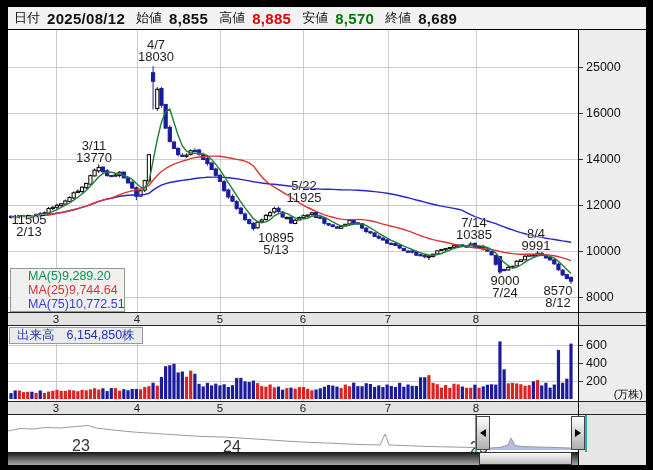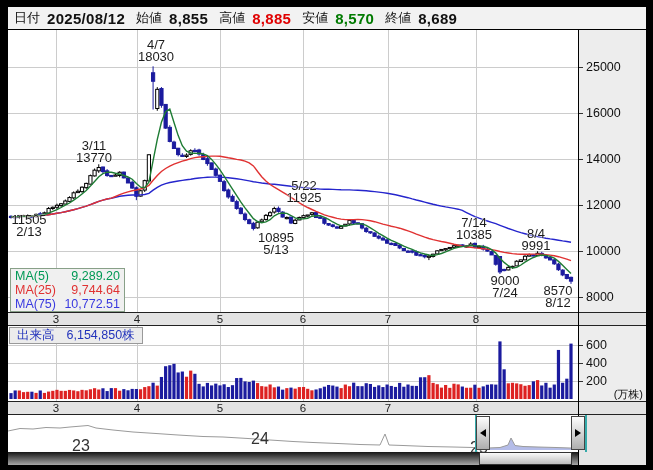--- a/index.html
+++ b/index.html
@@ -30,21 +30,21 @@
   .tick-mark{position:absolute;left:0;width:4px;height:1px;background:#333;}
   .month-label{position:absolute;top:0;width:24px;margin-left:-12px;text-align:center;
                font-size:11.5px;line-height:12px;color:#222;}
   .strip-div{position:absolute;left:570px;top:-1px;width:1px;height:14px;background:#000;}
   
   .anno{position:absolute;width:64px;margin-left:-32px;text-align:center;font-size:13px;
         line-height:11.5px;color:#1c1c1c;text-shadow:0 0 2px #fff,0 0 2px #fff;z-index:5;}
   
   .ma-legend{position:absolute;left:2px;top:238px;width:113px;background:#f0f0f0;
              border:1px solid #88a088;z-index:6;font-size:12.5px;line-height:14px;}
-  .ma-row{display:flex;justify-content:space-between;padding:0 4px;}
+  .ma-row{display:flex;justify-content:space-between;padding:0 17px;}
   .lg-g{color:#009955;} .lg-r{color:#e03232;} .lg-b{color:#3a3ae0;}
   
   .vol-label{position:absolute;left:1px;top:1px;background:#ececec;border:1px solid #999;
              font-size:12.5px;color:#2233bb;padding:0 7px;line-height:15px;z-index:6;white-space:nowrap;}
   .vol-label .vv{margin-left:12px;}
   .vol-unit{position:absolute;right:3px;font-size:11px;color:#111;}
   
   .nav-filler{position:absolute;left:570px;top:0;width:67px;height:37px;background:#e6e6e6;border-left:1px solid #000;}
   .yr{position:absolute;font-size:16px;color:#333;}
   .sel-line{position:absolute;top:0;width:2px;height:37px;background:#35aaaa;z-index:3;}
@@ -633,21 +633,21 @@
     <div class="nav-row" id="navRow">
       <div class="nav-filler"></div>
     <svg width="570" height="37">
           <clipPath id="selclip">
             <rect x="482" y="0" width="81" height="37"></rect>
           </clipPath>
           <path d="M0,16L12,13.5L25,14L38,12.5L52,13L62,12L80,10.5L88,13L105,15L125,17L148,18.5L170,20L195,21.5L215,22L240,23.5L262,25L285,26.5L305,27.5L330,28.5L352,29.5L372,30L377,19L381,30L395,30.5L420,31.5L445,32L465,32.5L480,33L492,32.5L500,30L503,23L507,30.5L515,31.5L530,32L548,32.5L562,33L570,33.2L570,35L0,35Z" fill="#b4bce8" clip-path="url(#selclip)"></path>
           <path d="M0,16L12,13.5L25,14L38,12.5L52,13L62,12L80,10.5L88,13L105,15L125,17L148,18.5L170,20L195,21.5L215,22L240,23.5L262,25L285,26.5L305,27.5L330,28.5L352,29.5L372,30L377,19L381,30L395,30.5L420,31.5L445,32L465,32.5L480,33L492,32.5L500,30L503,23L507,30.5L515,31.5L530,32L548,32.5L562,33L570,33.2" fill="none" stroke="#9a9a9a" stroke-width="1"></path>
         </svg>
         <span class="yr" style="left: 64px; top: 22px;">23</span>
-        <span class="yr" style="left: 215px; top: 15px; margin-left: 28px;">24</span>
+        <span class="yr" style="left: 215px; top: 23px;">24</span>
         <span class="yr" style="left: 462px; top: 24px;">25</span>
         <div class="sel-line" style="left: 467px;"></div>
         <div class="sel-line" style="left: 577px;"></div>
         <div class="nav-handle" style="left: 468px;">
           <span class="tri-l"></span>
         </div>
         <div class="nav-handle" style="left: 563px;">
           <span class="tri-r"></span>
         </div>
       </div>

